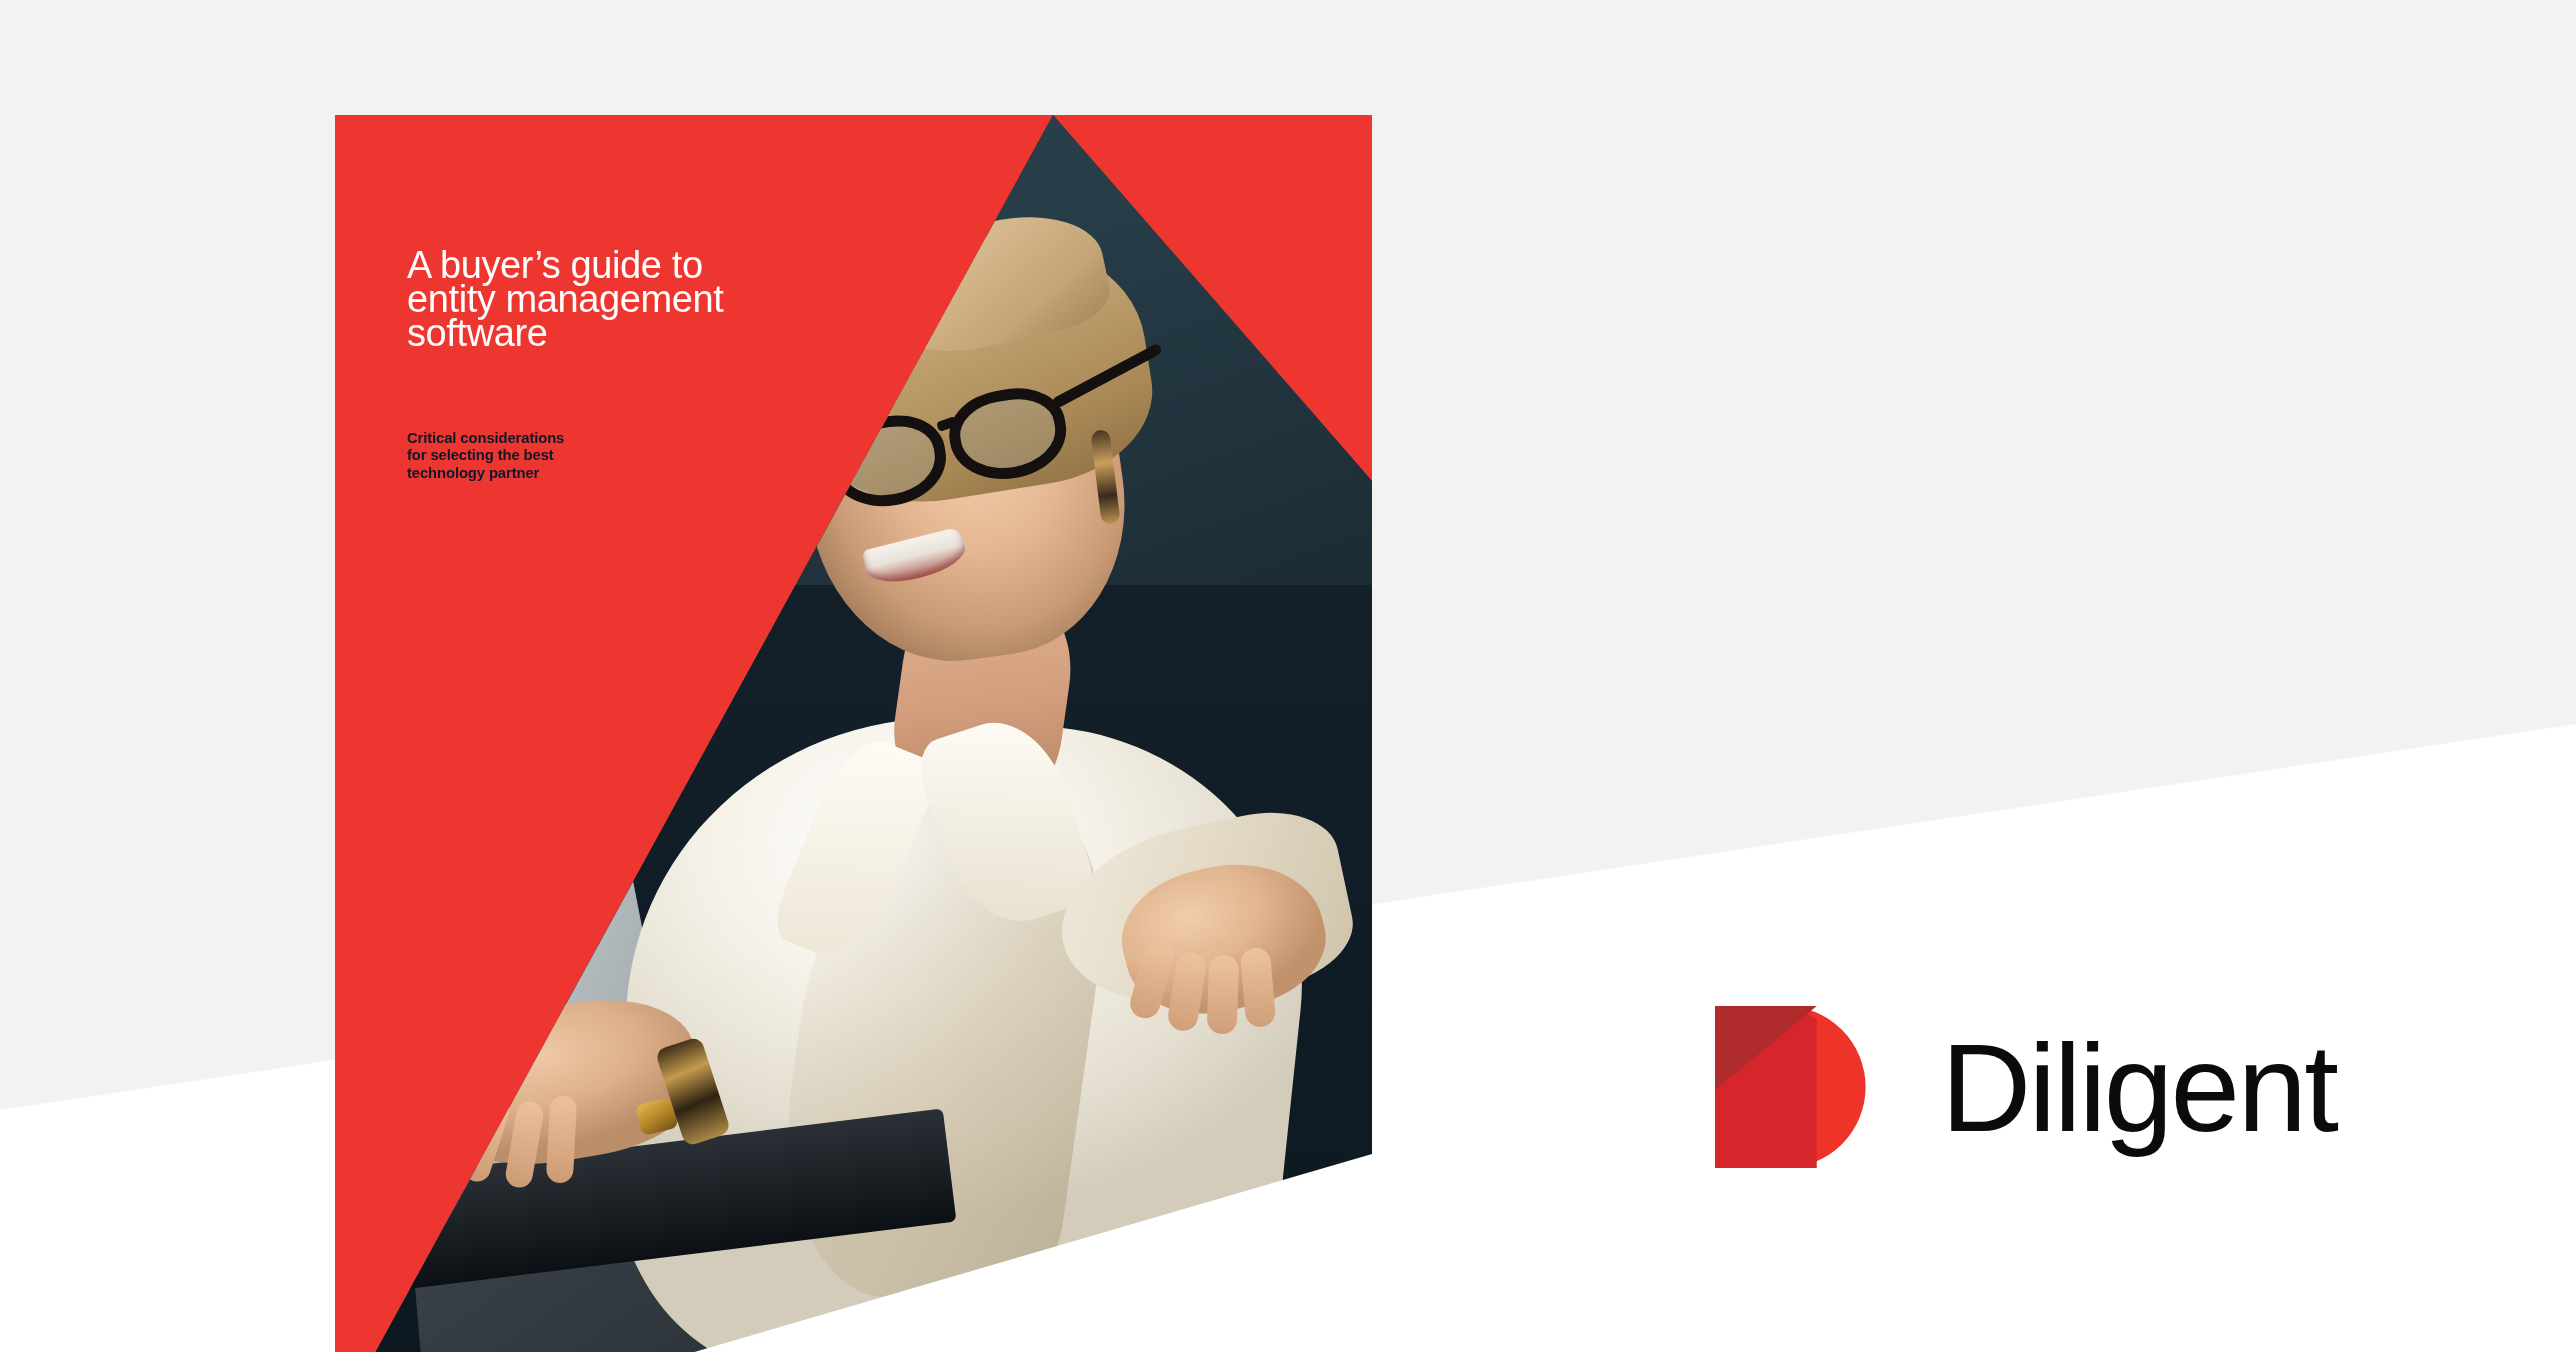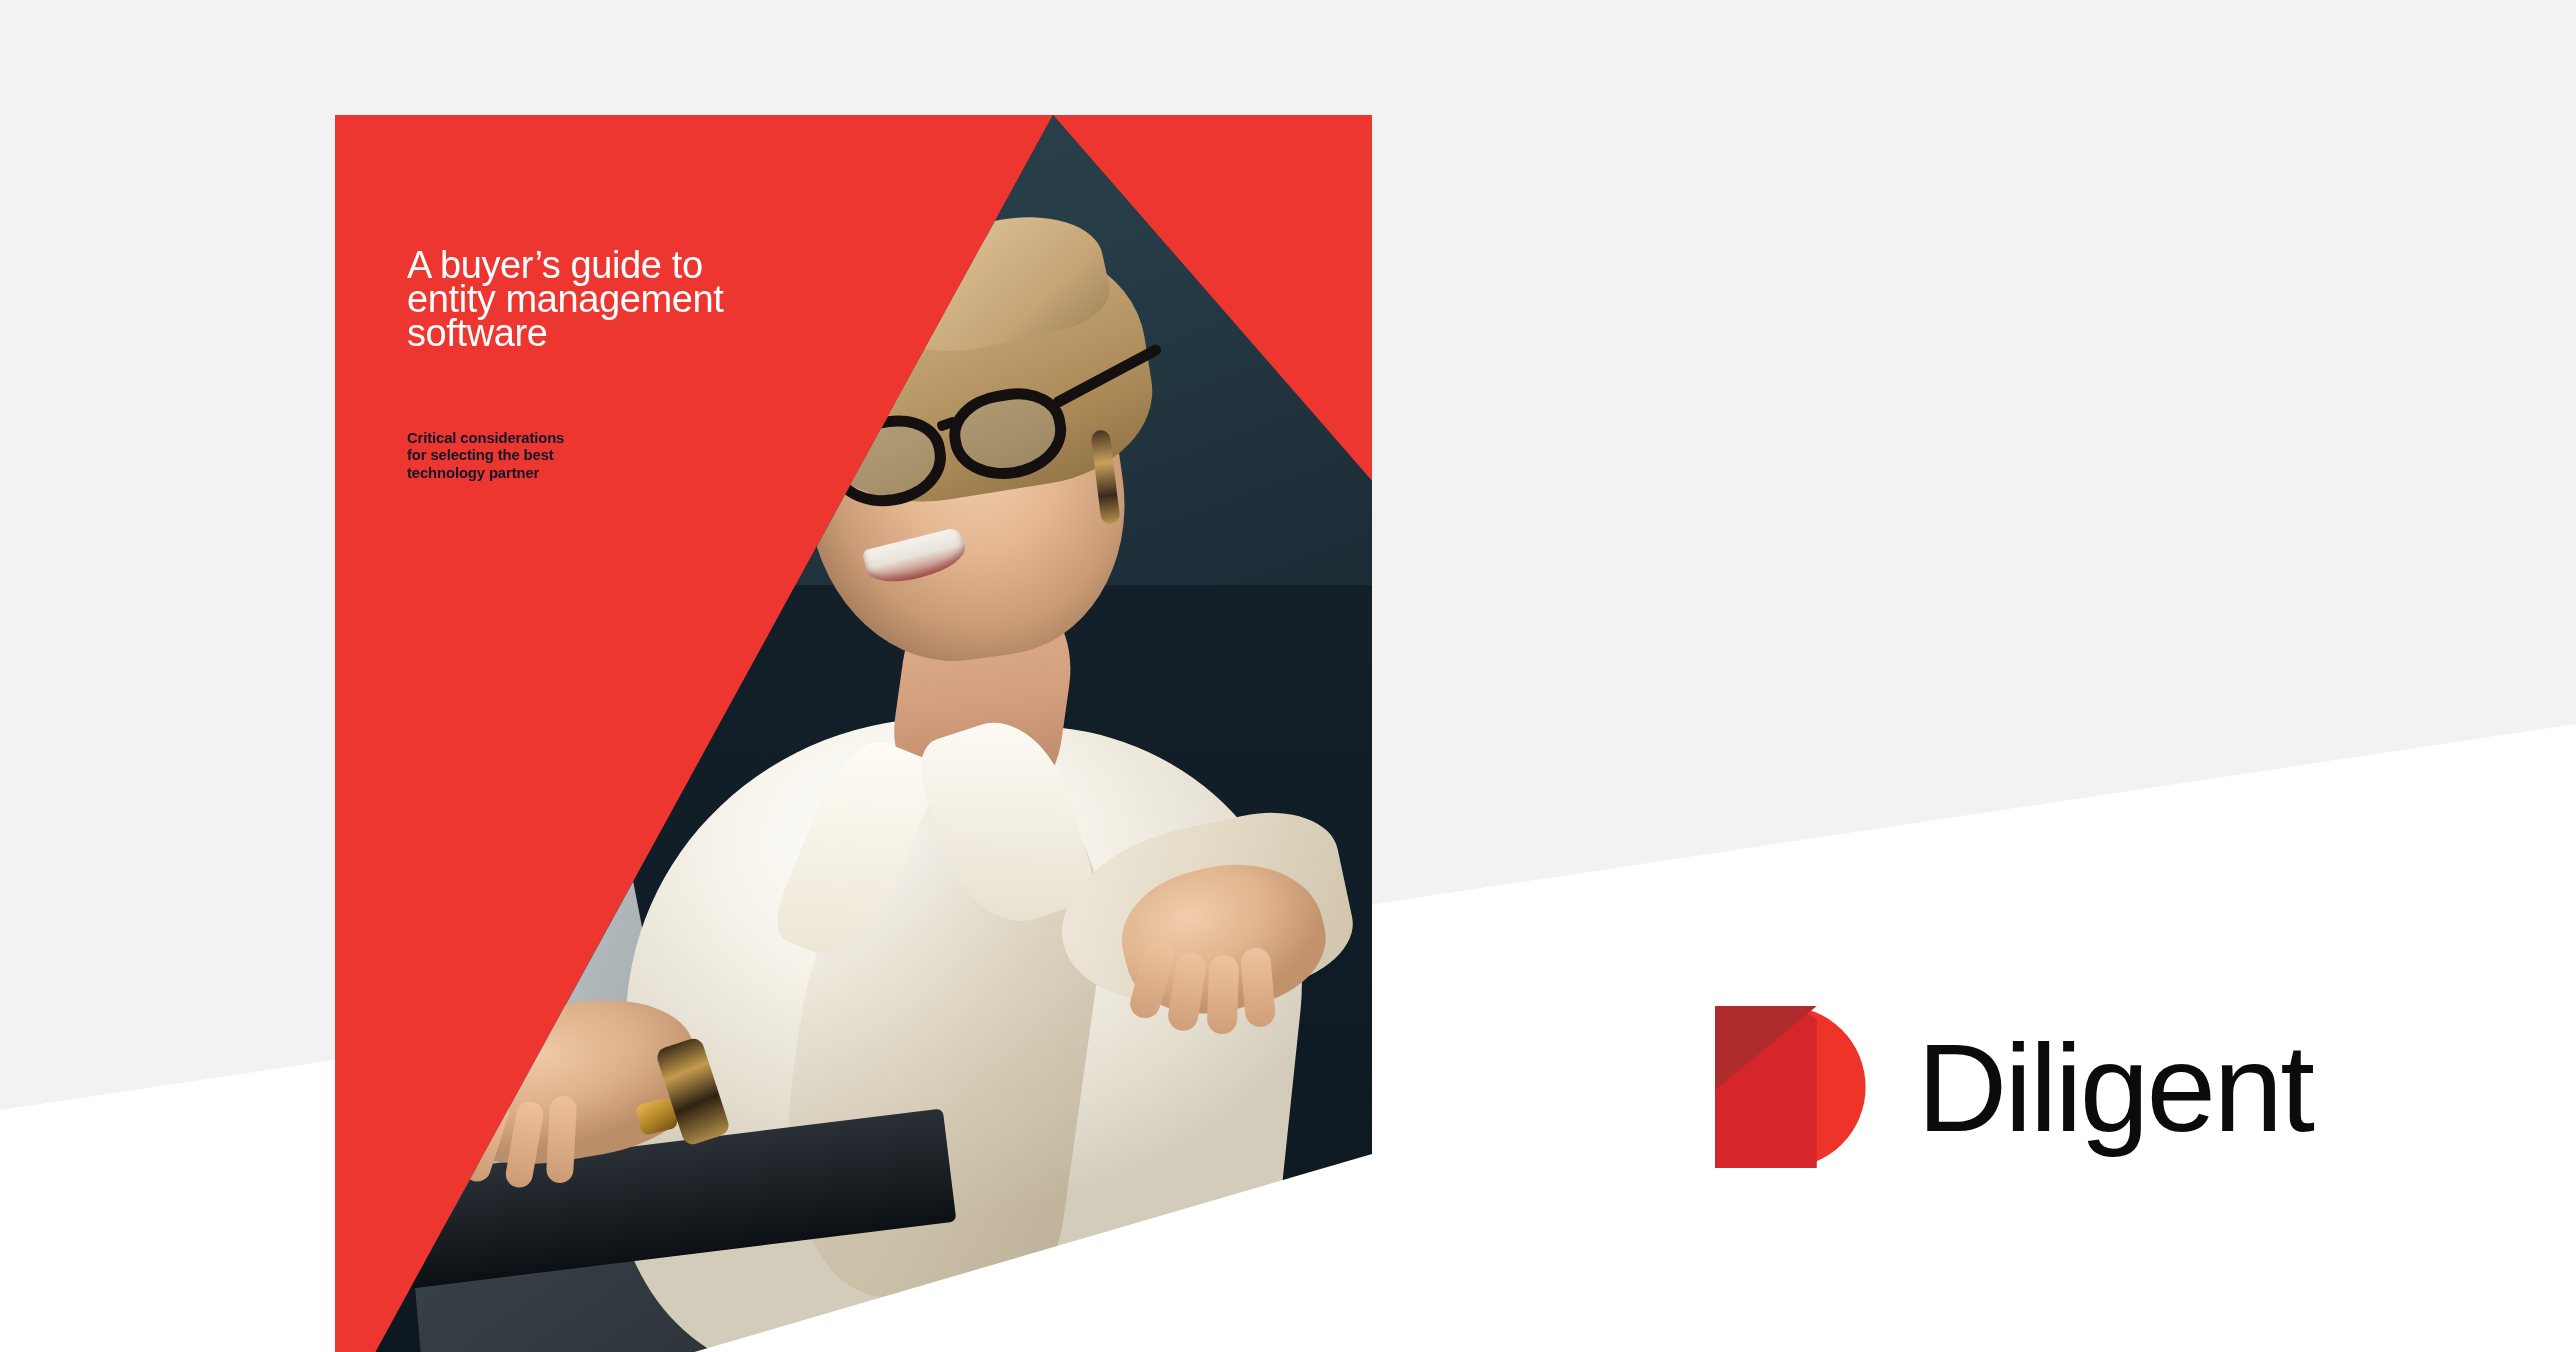--- a/index.html
+++ b/index.html
@@ -329,20 +329,21 @@
     gap: 44px;
   }
   .logo-mark { width: 158px; height: 162px; flex: 0 0 auto; display: block; }
   .logo-word {
     color: #0b0b0b;
     font-size: 125px;
     line-height: 1;
     font-weight: 400;
     letter-spacing: -2.7px;
     white-space: nowrap;
+    margin-left: 24px;
   }
 </style>
 </head>
 <body>
 
 <div id="stage">
 
   <div class="bg-grey"></div>
   <div class="bg-white-diagonal"></div>
 

